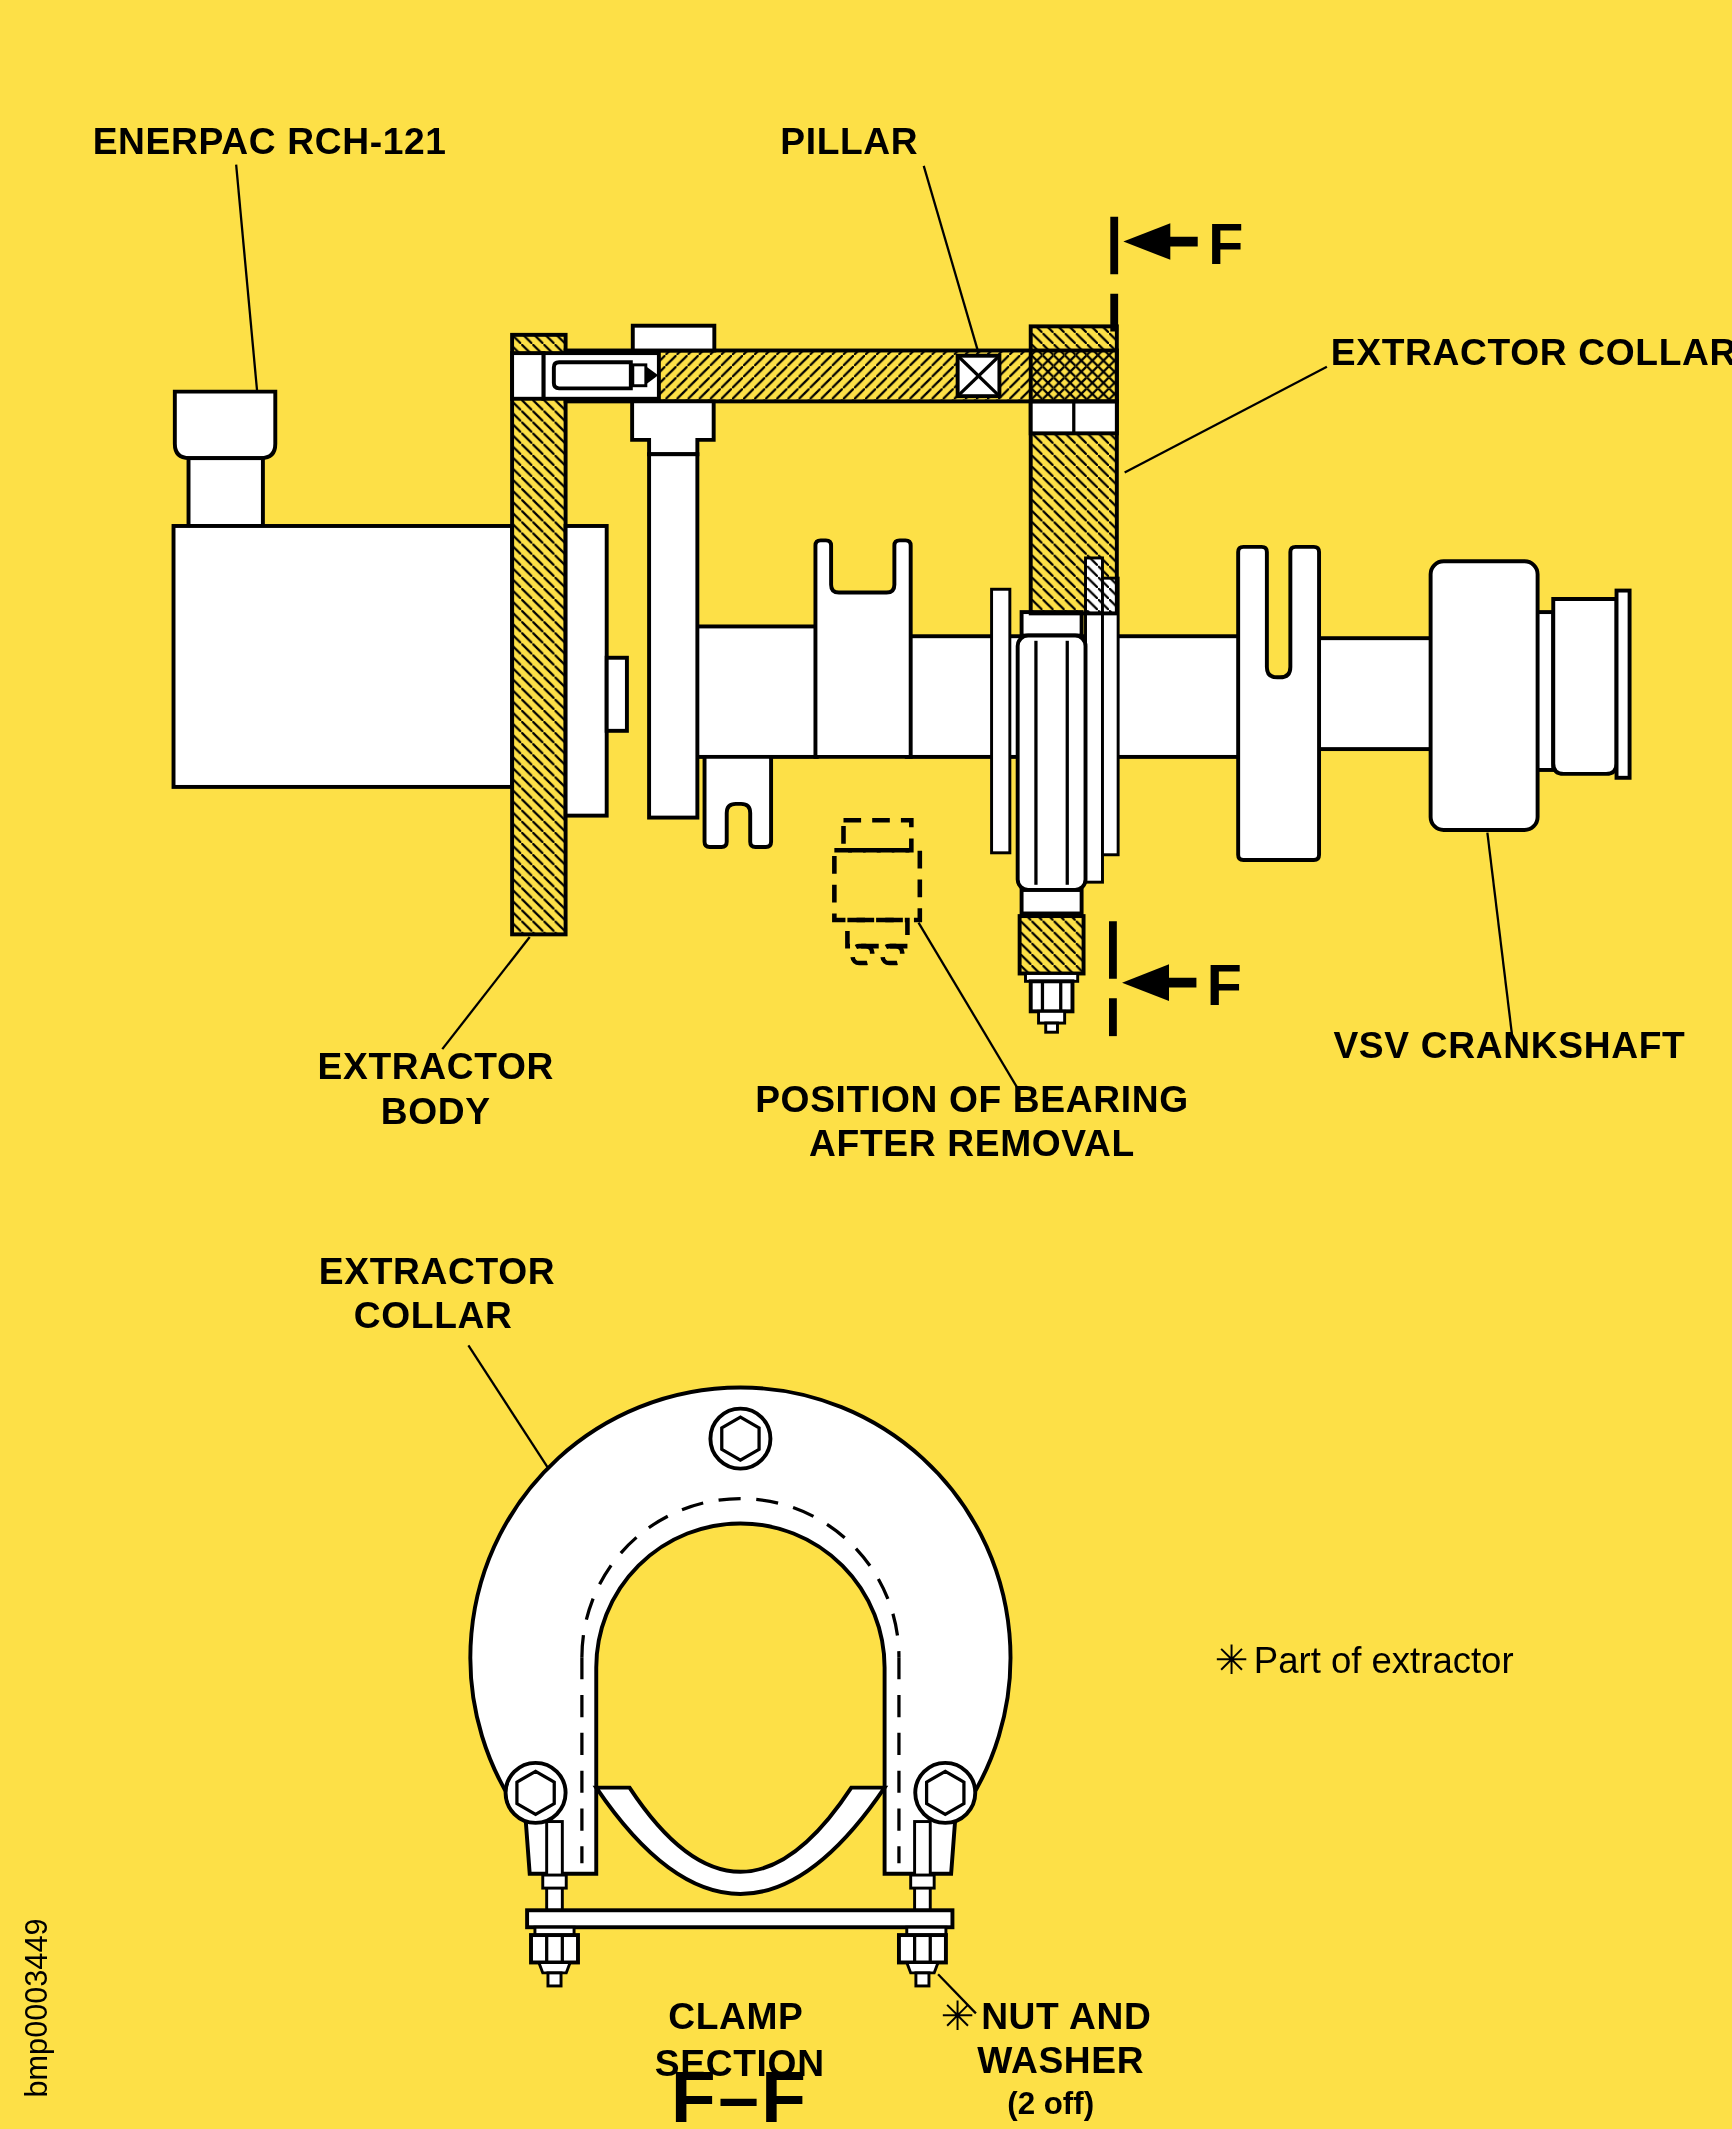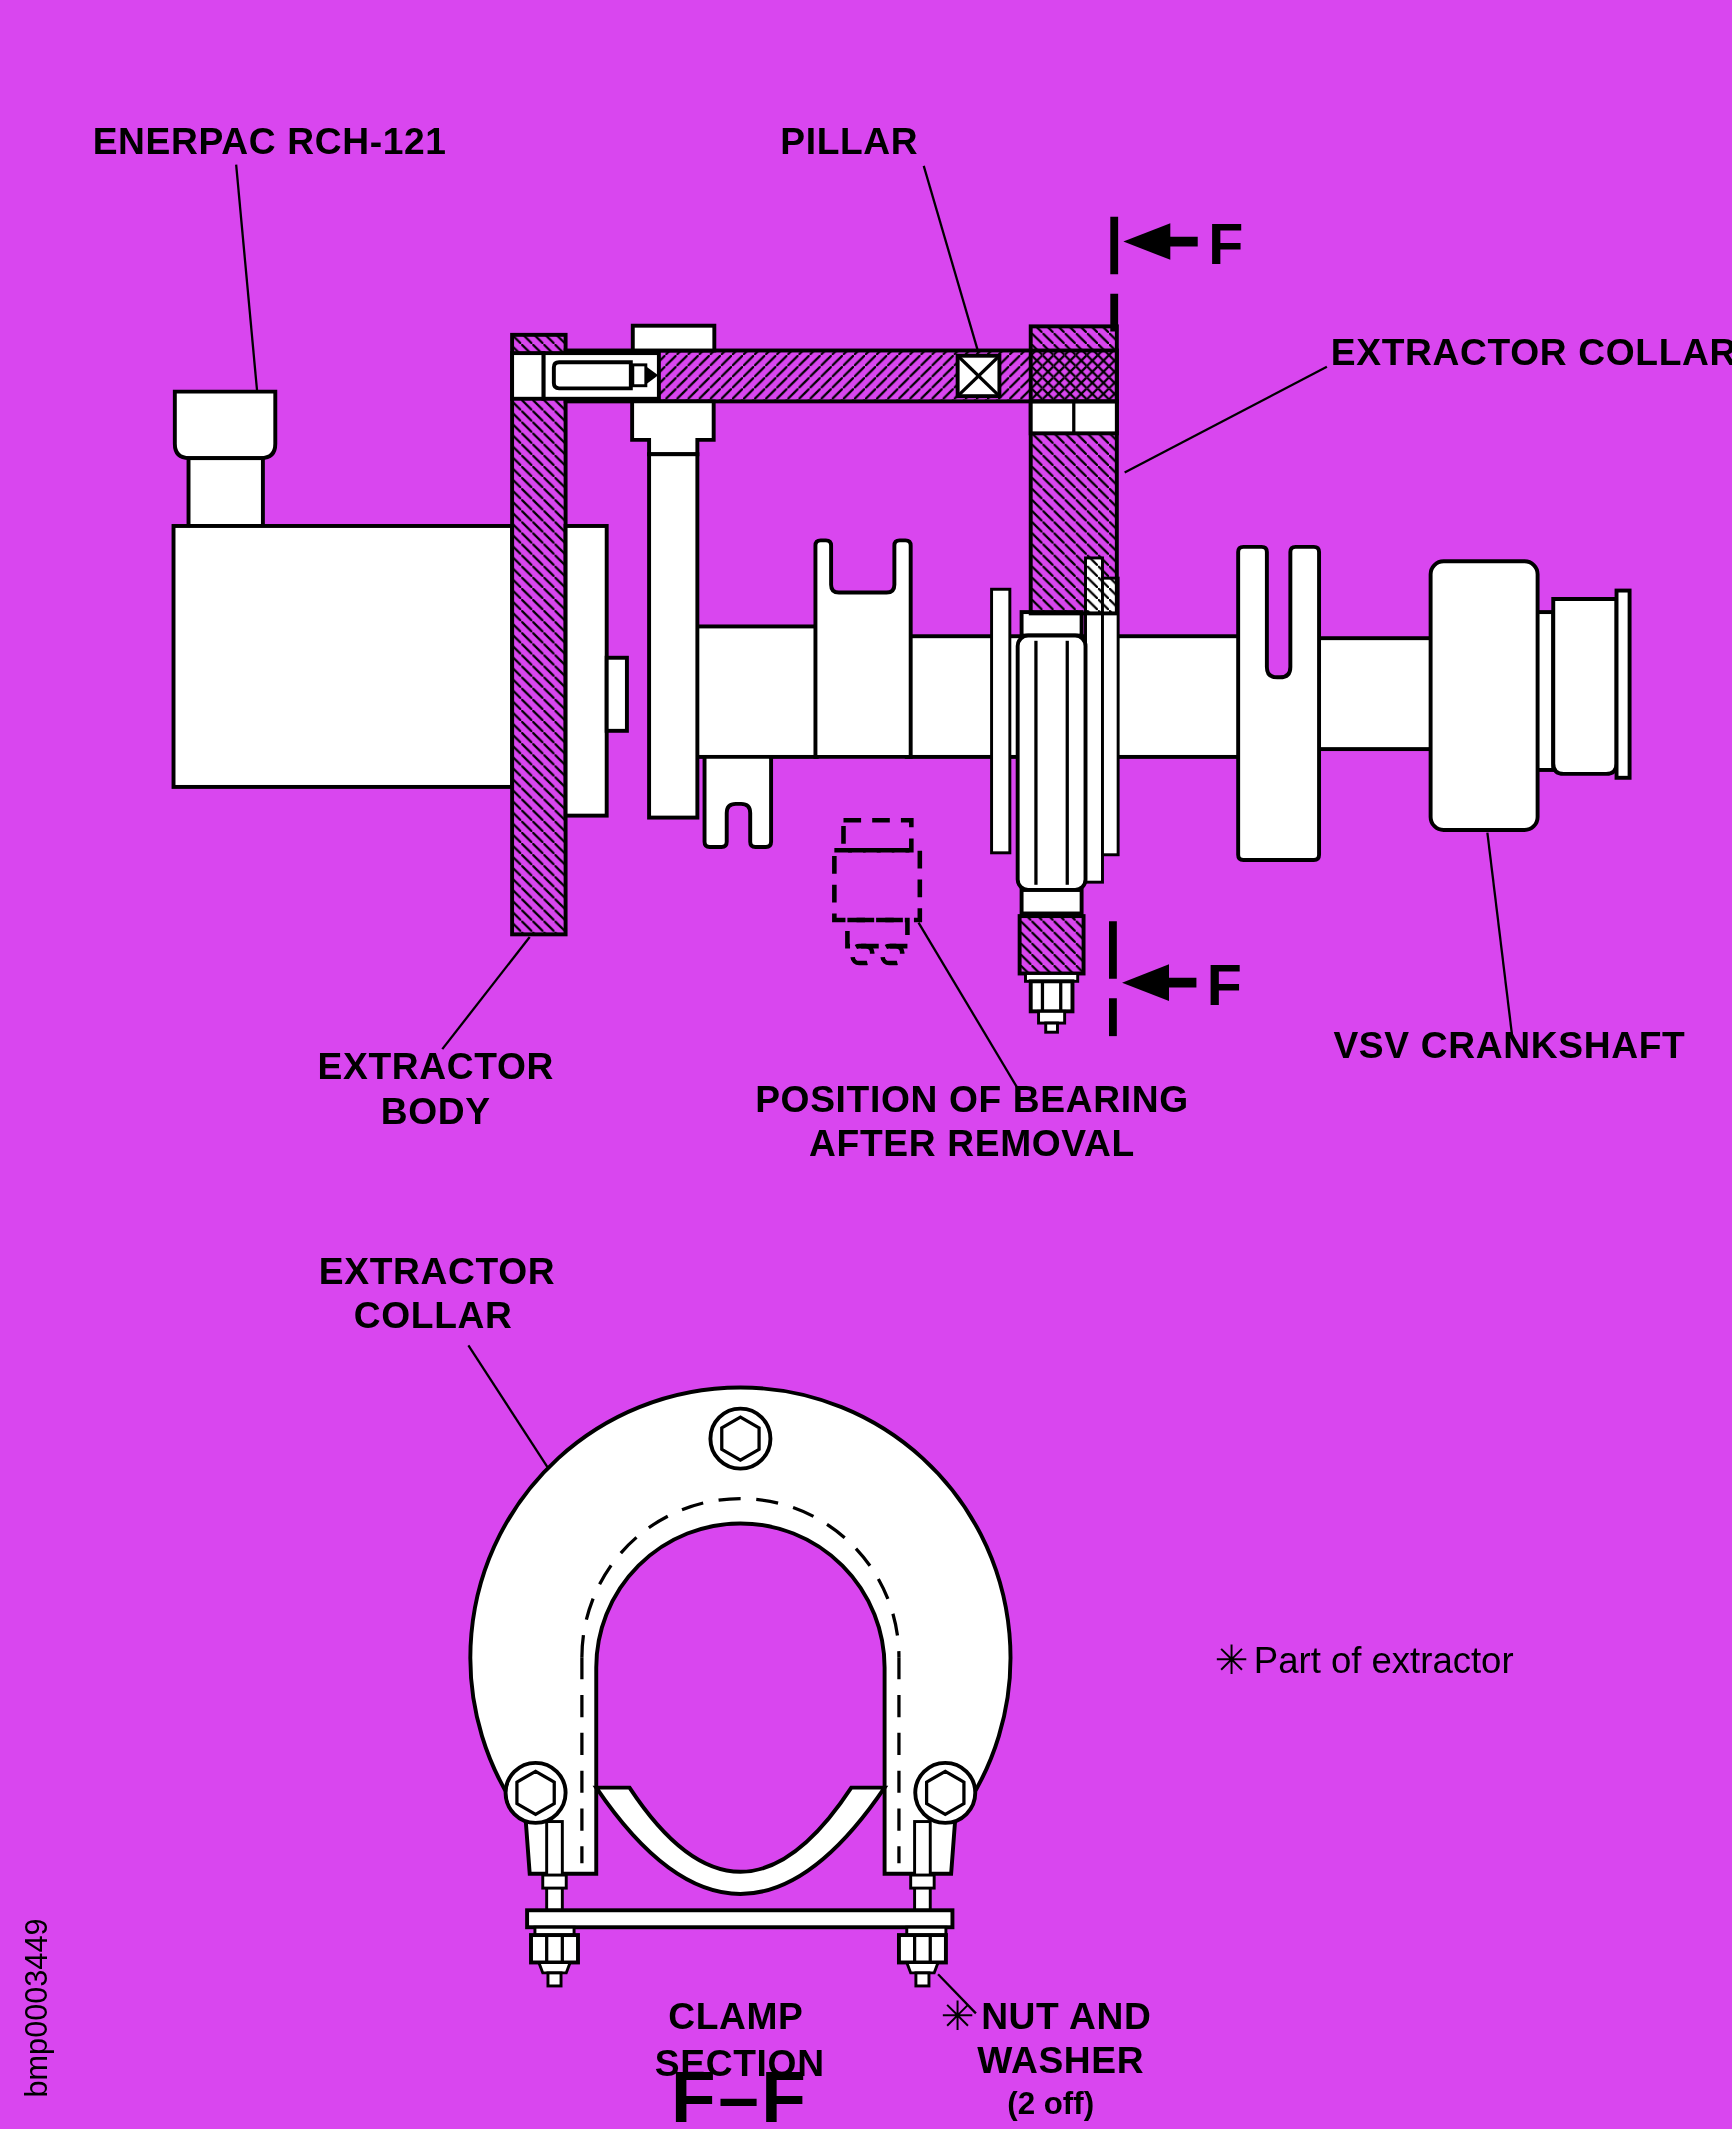--- a/index.html
+++ b/index.html
@@ -1,16 +1,16 @@
 <!DOCTYPE html>
 <html style="font-size:10.4px"><head>
 <meta charset="utf-8">
 <style>
   html,body{margin:0;padding:0;background:#ffffff;width:1732px;height:2129px;}
-  #stage{position:relative;width:1732px;height:2129px;background:#d946ef;overflow:hidden;}
+  #stage{position:relative;width:1732px;height:2129px;background:#fde047;overflow:hidden;}
   svg{display:block;width:100%;height:100%;}
   text{font-family:"Liberation Sans","DejaVu Sans",sans-serif;fill:#000;font-weight:700;}
   .lbl{font-size:57px;letter-spacing:1px;}
   .lblc{font-size:57px;letter-spacing:1px;text-anchor:middle;}
   .fmark{font-size:88px;font-weight:700;}
   .big{font-size:112px;font-weight:700;text-anchor:middle;letter-spacing:4px;}
   .small{font-size:48px;}
   .wm{font-size:47px;font-weight:400;}
   .note{font-size:56px;font-weight:400;}
   .sym{font-size:62px;font-weight:400;}

